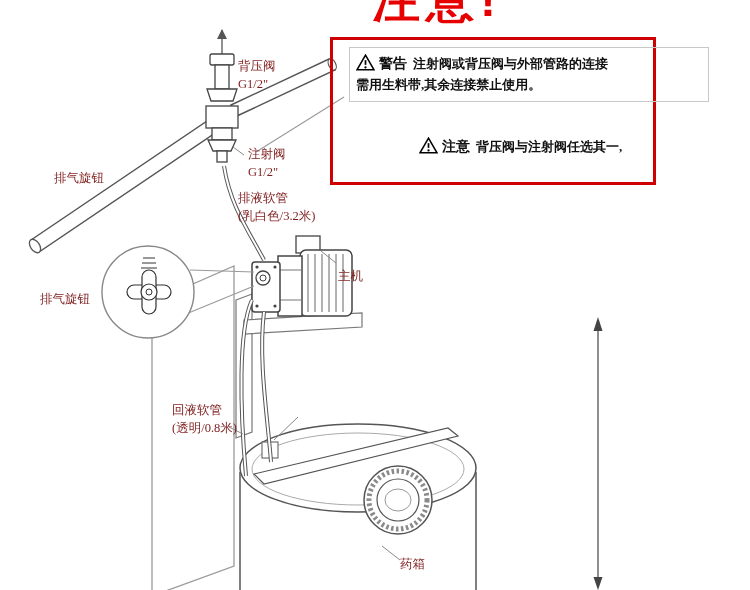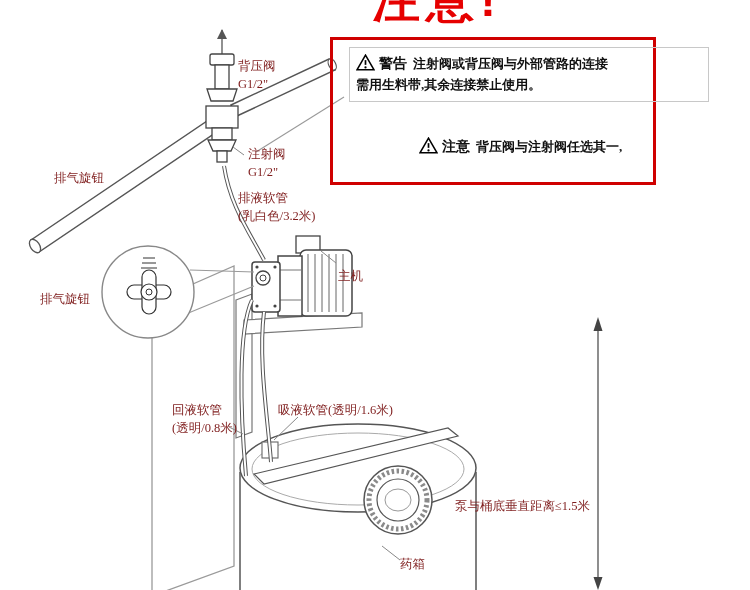--- a/index.html
+++ b/index.html
@@ -184,19 +184,17 @@
 
   <div class="lbl" style="left:338px;top:268px;">主机</div>
 
   <div class="lbl" style="left:40px;top:291px;">排气旋钮</div>
 
   <div class="lbl" style="left:172px;top:402px;">
     <span>回液软管</span>
     <span>(透明/0.8米)</span>
   </div>
 
-  <div class="lbl" style="left:278px;top:402px;">吸液软管(透明/1.6米)</div>
 
   <div class="lbl" style="left:400px;top:556px;">药箱</div>
 
-  <div class="lbl" style="right:160px;top:498px;">泵与桶底垂直距离≤1.5米</div>
 
 </div>
 
 </body></html>

